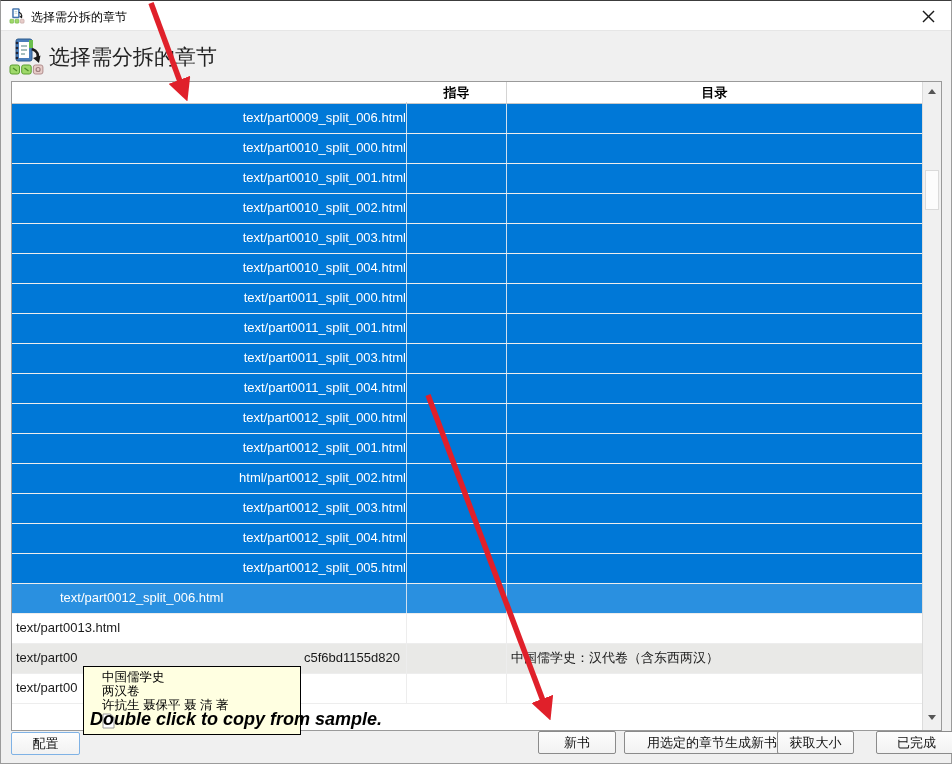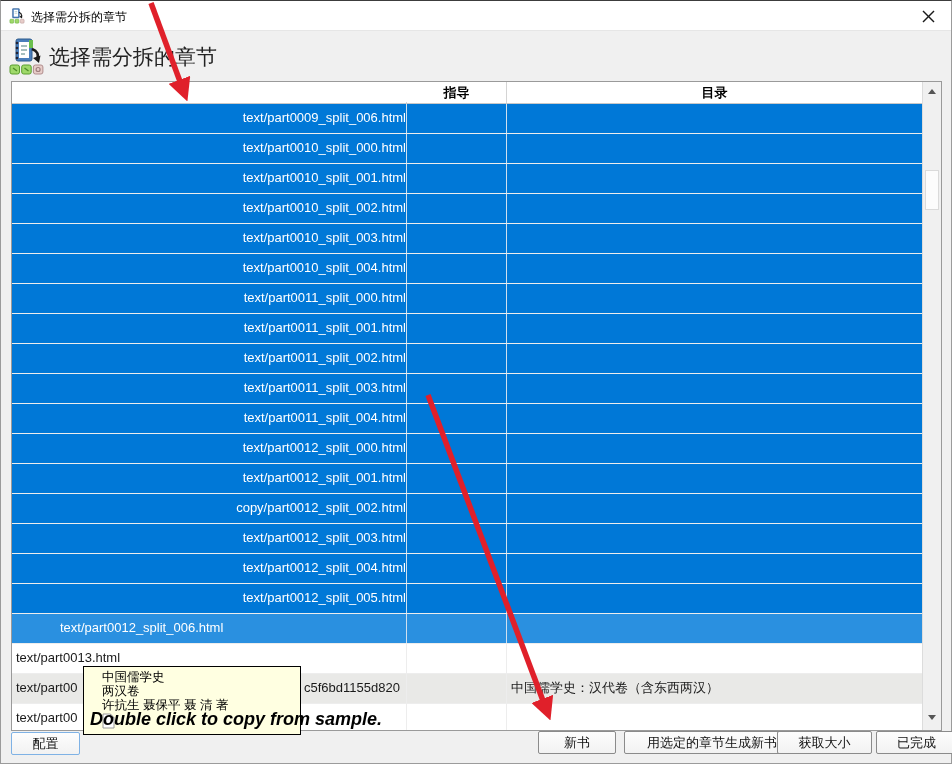--- a/index.html
+++ b/index.html
@@ -50,21 +50,21 @@
   
   .tooltip{position:absolute;left:82px;top:665px;width:218px;height:69px;background:#ffffe1;border:1px solid #000;box-sizing:border-box;padding:3px 18px;z-index:20;}
   .tooltip .tline{font-size:12.5px;color:#000;line-height:14px;white-space:nowrap;}
   .tooltip .pageicon{margin-top:1px;}
   .tooltip .hint{position:absolute;left:6px;bottom:4px;font-size:18px;font-weight:bold;font-style:italic;color:#000;white-space:nowrap;}
   
   .btn{position:absolute;height:23px;background:linear-gradient(#fdfdfd,#f2f2f2);border:1px solid #8b8b8b;border-radius:2px;box-sizing:border-box;font-size:13px;color:#111;text-align:center;line-height:21px;cursor:pointer;font-family:inherit;padding:0;}
   .btn-config{left:10px;top:731px;width:69px;border-color:#7fb2e5;}
   .btn-new{left:537px;top:730px;width:78px;}
   .btn-generate{left:623px;top:730px;width:176px;}
-  .btn-size{left:776px;top:730px;width:95px;}
+  .btn-size{left:776px;top:730px;width:77px;}
   .btn-done{left:859px;top:730px;width:81px;margin-left:16px;}
   
   .arrows{position:absolute;left:0;top:0;width:952px;height:764px;z-index:40;pointer-events:none;}
 </style>
 </head>
 <body>
 
 <div class="window">
 
   <div class="titlebar">
@@ -151,46 +151,41 @@
           <div class="tcell c1">text/part0011_split_000.html</div>
           <div class="tcell c2"></div>
           <div class="tcell c3"></div>
         </div>
         <div class="trow selected">
           <div class="tcell c1">text/part0011_split_001.html</div>
           <div class="tcell c2"></div>
           <div class="tcell c3"></div>
         </div>
         <div class="trow selected">
-          <div class="tcell c1">text/part0011_split_002.html</div>
-          <div class="tcell c2"></div>
-          <div class="tcell c3"></div>
-        </div>
-        <div class="trow selected">
           <div class="tcell c1">text/part0011_split_003.html</div>
           <div class="tcell c2"></div>
           <div class="tcell c3"></div>
         </div>
         <div class="trow selected">
           <div class="tcell c1">text/part0011_split_004.html</div>
           <div class="tcell c2"></div>
           <div class="tcell c3"></div>
         </div>
         <div class="trow selected">
           <div class="tcell c1">text/part0012_split_000.html</div>
           <div class="tcell c2"></div>
           <div class="tcell c3"></div>
         </div>
         <div class="trow selected">
           <div class="tcell c1">text/part0012_split_001.html</div>
           <div class="tcell c2"></div>
           <div class="tcell c3"></div>
         </div>
         <div class="trow selected">
-          <div class="tcell c1">copy/part0012_split_002.html</div>
+          <div class="tcell c1">html/part0012_split_002.html</div>
           <div class="tcell c2"></div>
           <div class="tcell c3"></div>
         </div>
         <div class="trow selected">
           <div class="tcell c1">text/part0012_split_003.html</div>
           <div class="tcell c2"></div>
           <div class="tcell c3"></div>
         </div>
         <div class="trow selected">
           <div class="tcell c1">text/part0012_split_004.html</div>

